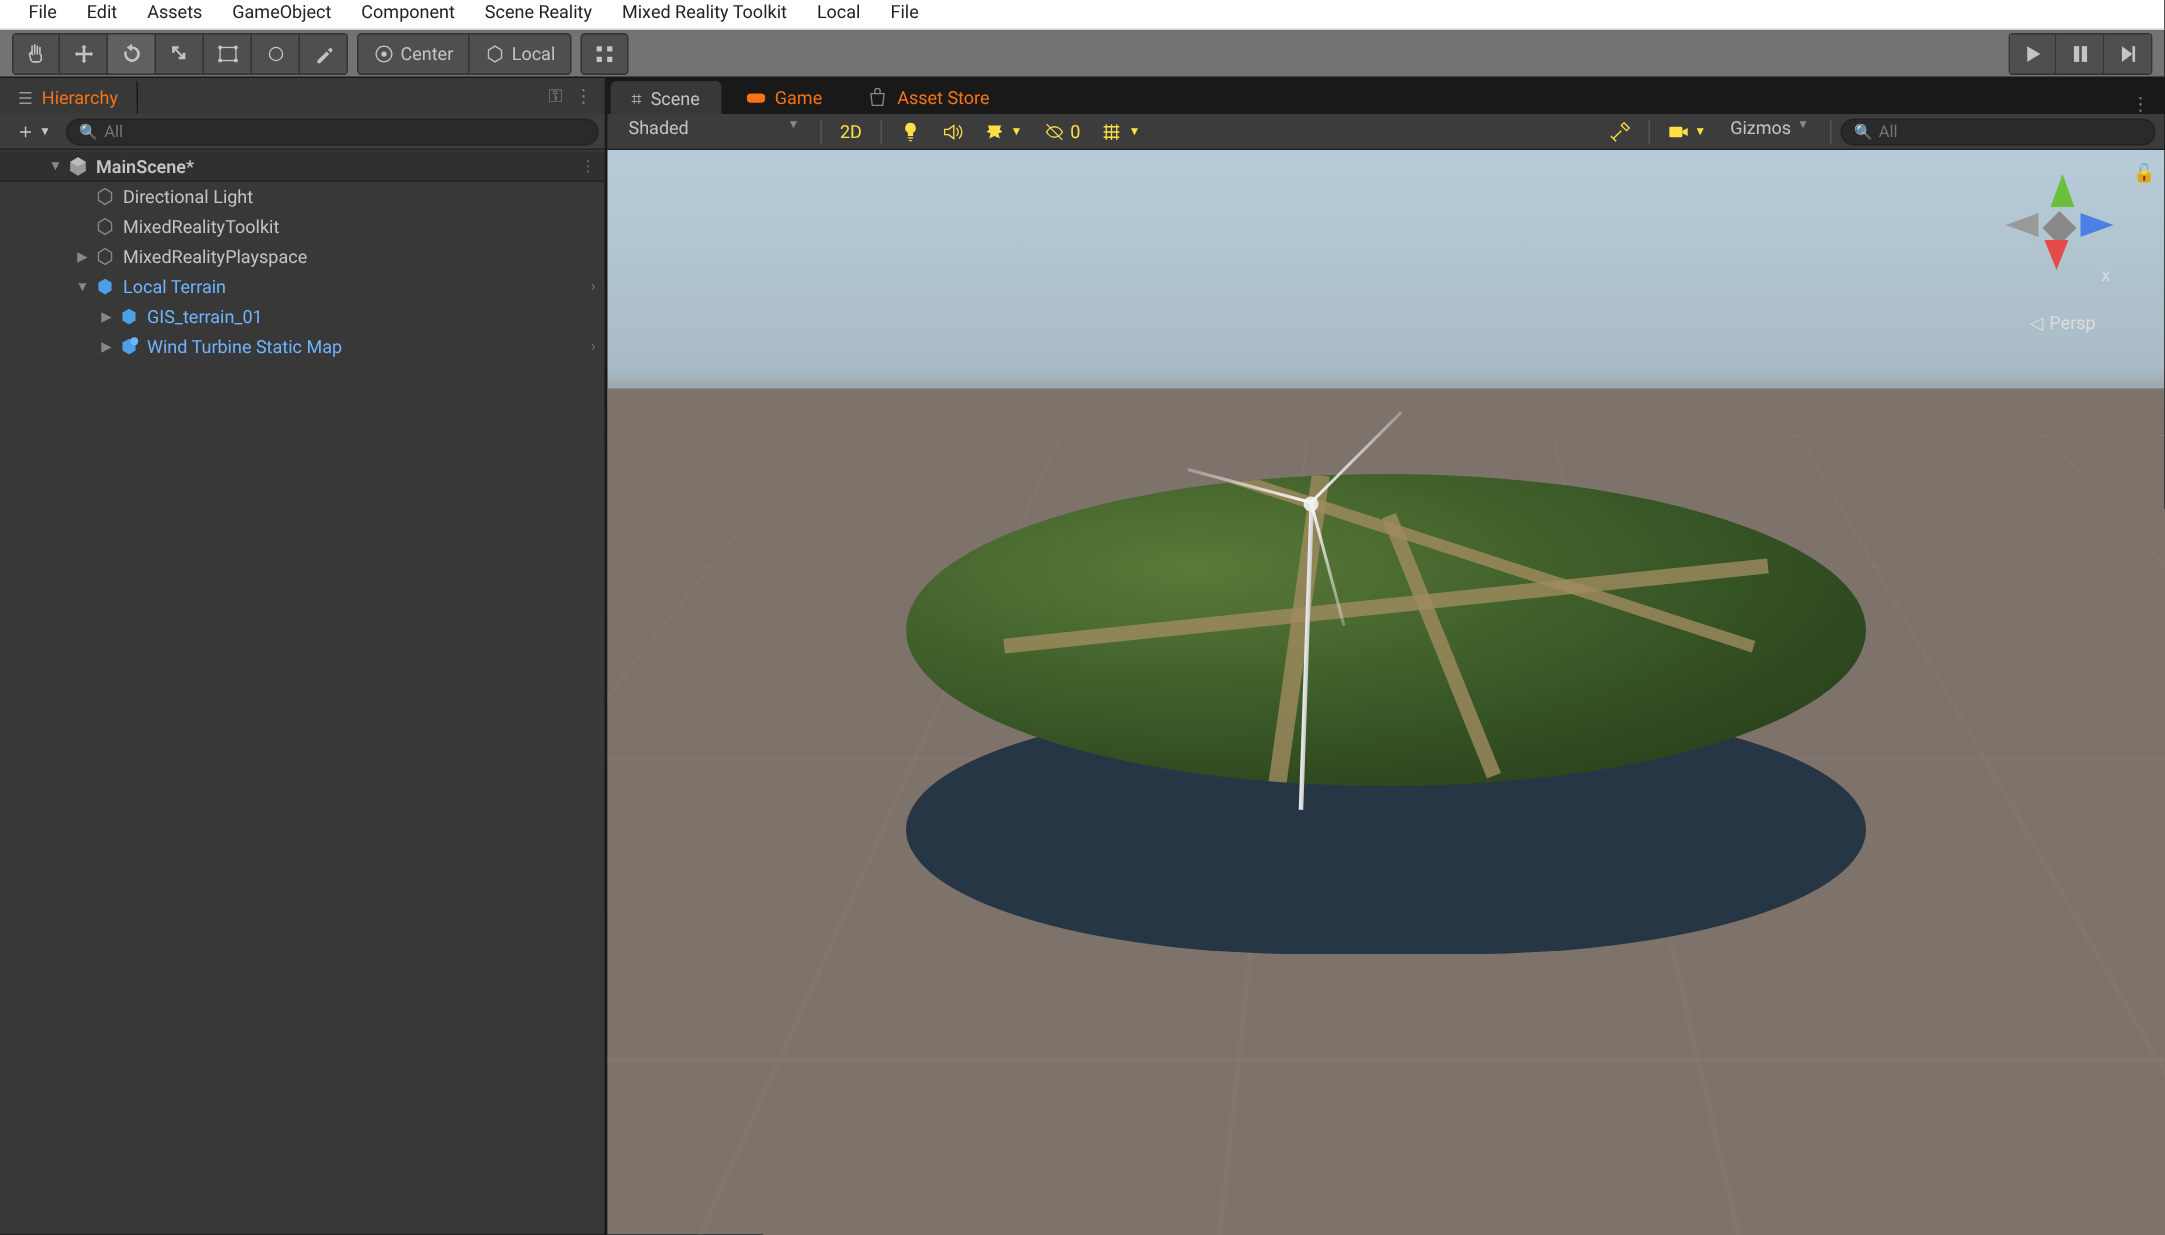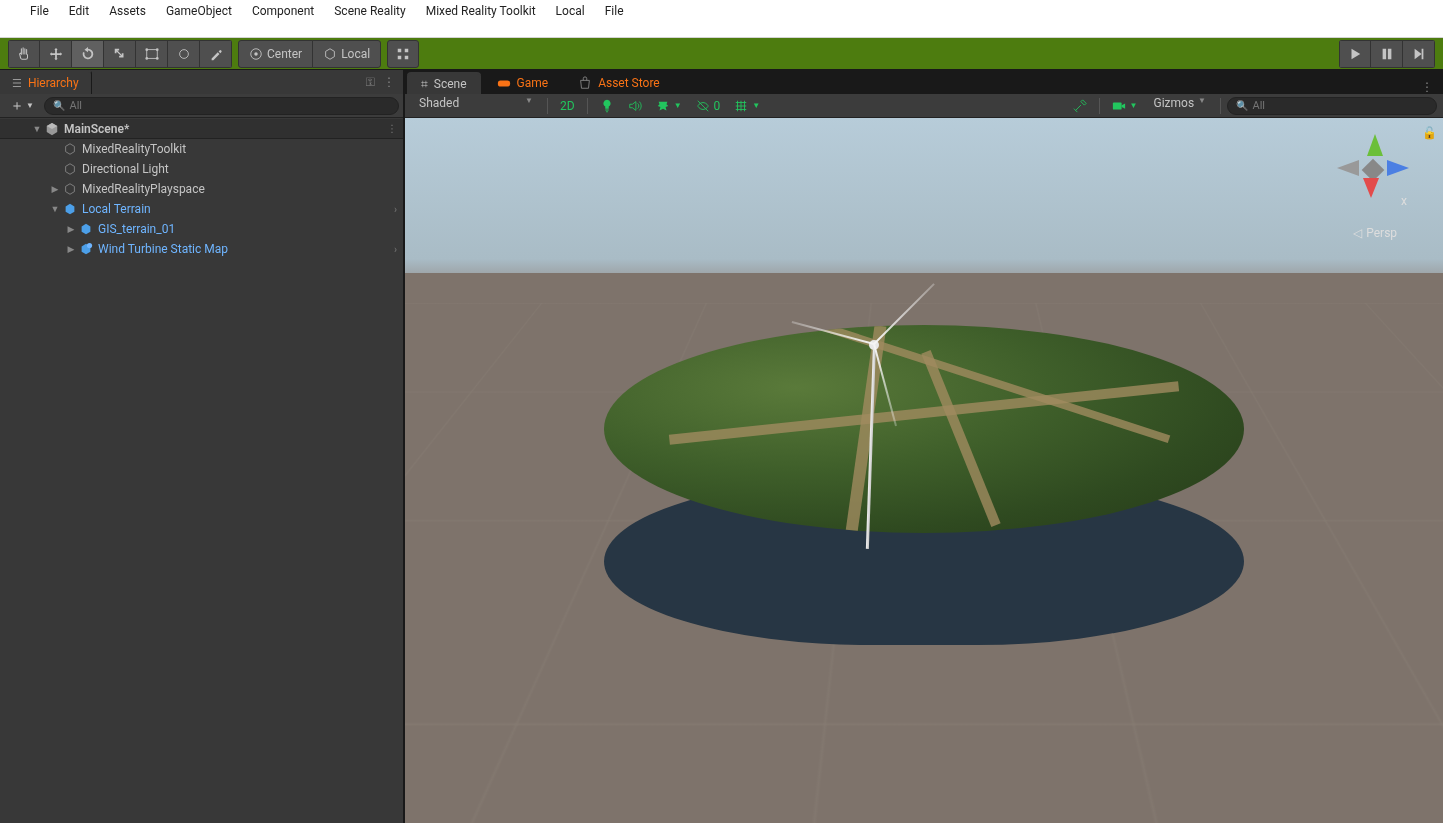--- a/index.html
+++ b/index.html
@@ -1,19 +1,19 @@
 <!DOCTYPE html>
 <html><head>
 <meta charset="utf-8">
 <style>
 *{margin:0;padding:0;box-sizing:border-box;font-family:-apple-system,BlinkMacSystemFont,"Segoe UI",Roboto,sans-serif;font-size:12px;user-select:none}
 body{width:1443px;height:823px;background:#191919;overflow:hidden;display:flex;flex-direction:column}
-.menubar{height:38px;background:#fff;display:flex;align-items:flex-start;padding:0 20px;border-bottom:1px solid #d4d4d4}
+.menubar{height:20px;background:#fff;display:flex;align-items:flex-end;padding:0 9px;border-bottom:1px solid #d4d4d4}
 .menubar-item{padding:4px 10px;color:#222;cursor:default}
-.toolbar{height:32px;background:#4d7c0f;display:flex;align-items:center;padding:0 8px;gap:6px;border-bottom:1px solid #191919}
+.toolbar{height:32px;background:#737373;display:flex;align-items:center;padding:0 8px;gap:6px;border-bottom:1px solid #191919}
 .tb-group{display:flex;border-radius:3px;overflow:hidden}
 .tb-btn{width:32px;height:28px;background:#4F4F4F;border:1px solid #333;display:flex;align-items:center;justify-content:center;color:#C4C4C4;cursor:pointer}
 .tb-btn.active{background:#606060}
 .tb-btn+.tb-btn{border-left:none}
 .tb-pill{height:28px;padding:0 10px;background:#4F4F4F;border:1px solid #333;display:flex;align-items:center;gap:4px;color:#C4C4C4;border-radius:3px;cursor:pointer}
 .tb-pill+.tb-pill{margin-left:-1px;border-radius:0 3px 3px 0}
 .tb-pill.first{border-radius:3px 0 0 3px}
 .spacer{flex:1}
 .main{flex:1;display:flex;min-height:0}
 .hierarchy{width:405px;background:#383838;display:flex;flex-direction:column;border-right:2px solid #191919}
@@ -36,21 +36,21 @@
 .indent-1{padding-left:48px}
 .indent-2{padding-left:64px}
 .scene-header .tree-row{background:#303030;border-bottom:1px solid #222}
 .viewport{flex:1;display:flex;flex-direction:column;min-width:0}
 .view-tabs{height:24px;background:#191919;display:flex;align-items:flex-end;padding-left:2px;position:relative}
 .view-tab{height:22px;padding:0 14px;display:flex;align-items:center;gap:6px;color:#f97316;border-top-left-radius:4px;border-top-right-radius:4px;margin-right:2px;cursor:pointer}
 .view-tab.active{background:#383838;color:#C4C4C4;border-top:2px solid #383838}
 .view-tab .tab-icon{font-size:12px}
 .view-tabs .kebab{margin-left:auto;padding:0 10px;color:#888}
 .scene-toolbar{height:24px;background:#3C3C3C;display:flex;align-items:center;padding:0 6px;gap:2px;border-bottom:1px solid #222}
-.st-btn{height:20px;min-width:26px;padding:0 6px;display:flex;align-items:center;color:#22c55e;border-radius:2px;cursor:pointer;gap:4px}
+.st-btn{height:20px;min-width:26px;padding:0 6px;display:flex;align-items:center;color:#fde047;border-radius:2px;cursor:pointer;gap:4px}
 .st-sep{width:1px;height:16px;background:#555;margin:0 4px}
 .st-drop{display:flex;align-items:flex-start;gap:4px;padding:0 8px;height:20px;color:#C4C4C4}
 .st-drop .caret{font-size:8px;color:#888}
 .scene-search{height:18px;background:#2A2A2A;border:1px solid #222;border-radius:10px;display:flex;align-items:center;padding:0 8px;gap:4px;min-width:210px}
 .scene-search input{background:transparent;border:none;outline:none;color:#C4C4C4;font-size:11px;width:100%}
 .canvas3d{flex:1;position:relative;background:linear-gradient(to bottom,#B7CCD9 0%,#A9BCC6 20%,#8F8782 25%,#7A726D 100%);overflow:hidden}
 .grid-plane{position:absolute;left:0;right:0;top:22%;bottom:0;background:#7E736B}
 .grid-plane::before{content:"";position:absolute;inset:0;background-image:linear-gradient(rgba(140,130,120,.3) 1px,transparent 1px),linear-gradient(90deg,rgba(140,130,120,.3) 1px,transparent 1px);background-size:120px 120px;transform:perspective(900px) rotateX(58deg) scale(1.6);transform-origin:center 20%}
 .terrain-disc{position:absolute;left:50%;top:52%;width:640px;height:320px;transform:translate(-50%,-50%)}
 .disc-side{position:absolute;left:0;right:0;top:48%;bottom:0;background:#2B3C4B;border-radius:50%/60%;filter:brightness(.9)}
@@ -216,30 +216,30 @@
           <span class="chevron-more">⋮</span>
         </div>
       </div>
       <div class="tree-row indent-1">
         <span class="arrow"></span>
         <span class="cube">
             <svg class="ic cube-svg" viewBox="0 0 16 16">
               <path d="M8 2l5 3v6l-5 3-5-3V5z" stroke="#888" fill="none"></path>
             </svg>
           </span>
-        <span>MixedRealityToolkit</span>
+        <span>Directional Light</span>
       </div>
       <div class="tree-row indent-1">
         <span class="arrow"></span>
         <span class="cube">
             <svg class="ic cube-svg" viewBox="0 0 16 16">
               <path d="M8 2l5 3v6l-5 3-5-3V5z" stroke="#888" fill="none"></path>
             </svg>
           </span>
-        <span>Directional Light</span>
+        <span>MixedRealityToolkit</span>
       </div>
       <div class="tree-row indent-1">
         <span class="arrow">▶</span>
         <span class="cube">
             <svg class="ic cube-svg" viewBox="0 0 16 16">
               <path d="M8 2l5 3v6l-5 3-5-3V5z" stroke="#888" fill="none"></path>
             </svg>
           </span>
         <span>MixedRealityPlayspace</span>
       </div>

